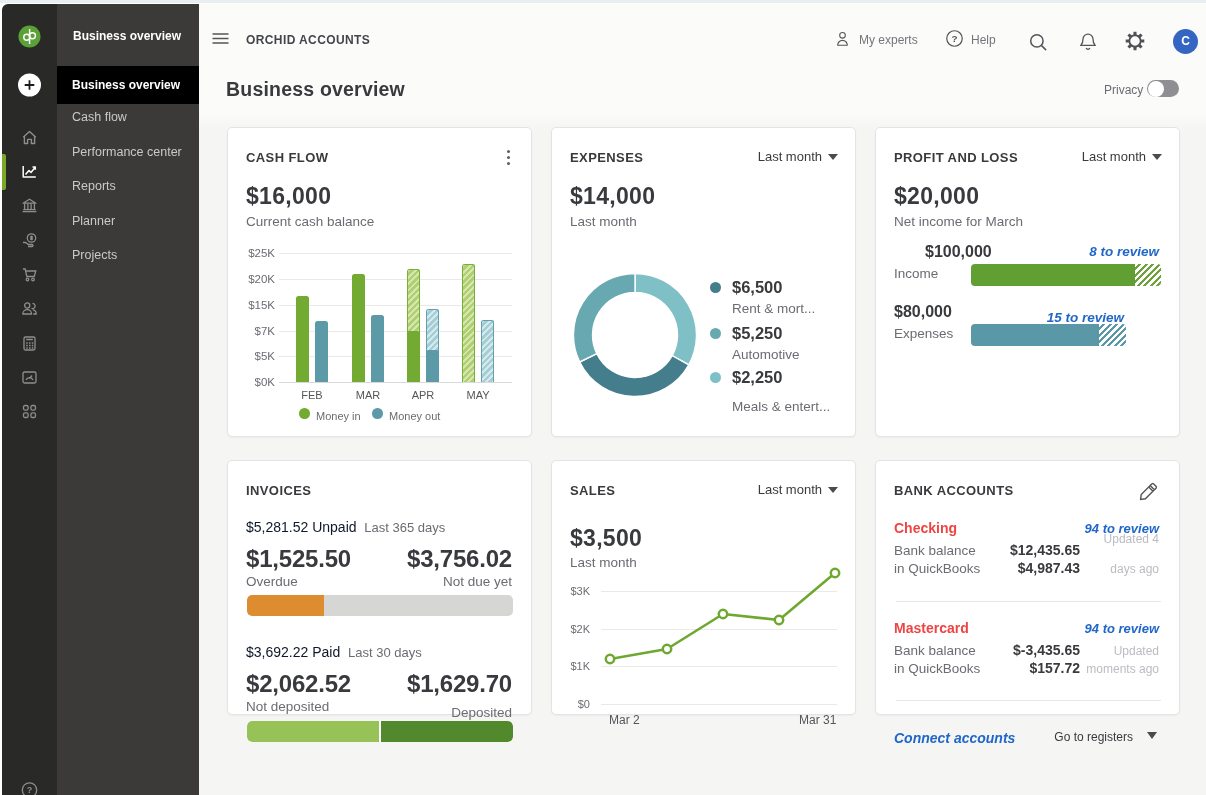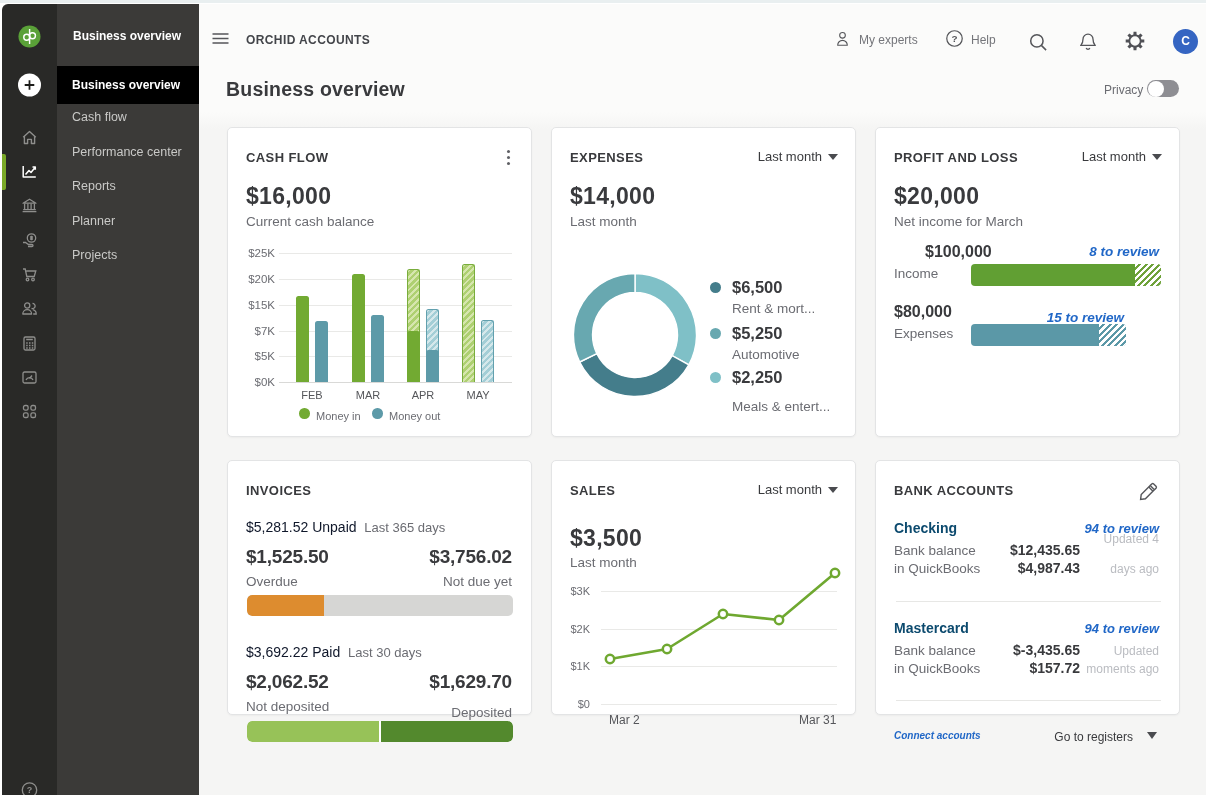--- a/index.html
+++ b/index.html
@@ -71,31 +71,31 @@
 
 .plbar { position:absolute; left:95px; height:22px; border-radius:4px; overflow:hidden; }
 .plnum { position:absolute; left:18px; font-size:16px; font-weight:bold; color:#393a3d; line-height:1; }
 .plreview { position:absolute; font-size:13.5px; line-height:1; }
 .pllab { position:absolute; left:18px; font-size:13.5px; color:#6b6c72; line-height:1; }
 .hslice-g { position:absolute; top:0; bottom:0; background:repeating-linear-gradient(135deg,#ffffff 0 2.6px,#6fa23a 2.6px 4.6px); }
 .hslice-t { position:absolute; top:0; bottom:0; background:repeating-linear-gradient(135deg,#ffffff 0 2.6px,#5b98a7 2.6px 4.6px); }
 
 
 .invline { position:absolute; left:18px; font-size:14px; line-height:1; color:#6b6c72; }
-.invnum { position:absolute; font-size:19px; font-weight:bold; color:#393a3d; line-height:1; letter-spacing:-0.2px; }
+.invnum { position:absolute; font-size:24px; font-weight:bold; color:#393a3d; line-height:1; letter-spacing:-0.2px; }
 .invlab { position:absolute; font-size:13.5px; color:#6b6c72; line-height:1; }
 .invbar { position:absolute; left:19px; width:266px; height:21px; border-radius:5px; overflow:hidden; background:#d6d6d4; }
 
 
 .sgl { position:absolute; left:49px; width:236px; height:1px; background:#e9e9e7; }
 .sylab { position:absolute; left:0; width:38px; text-align:right; font-size:11px; color:#6b6c72; line-height:1; }
 .sxlab { position:absolute; font-size:12px; color:#55565a; line-height:1; }
 
 
-.bkname { position:absolute; left:18px; font-size:14px; font-weight:bold; color:#0c4a6e; line-height:1;text-align:right; }
+.bkname { position:absolute; left:18px; font-size:14px; font-weight:bold; color:#ef4444; line-height:1;text-align:right; }
 .bkrev { position:absolute; right:20px; font-size:13px; line-height:1; }
 .bklab { position:absolute; left:18px; font-size:13.5px; color:#6b6c72; line-height:1; }
 .bkamt { position:absolute; font-size:14px; font-weight:bold; color:#393a3d; line-height:1; width:186px; left:18px; text-align:right; }
 .bkupd { position:absolute; right:20px; font-size:12px; color:#babcc1; line-height:1; text-align:right; }
 .bkdiv { position:absolute; left:20px; width:265px; height:1px; background:#e7e7e5; }
 </style>
 </head>
 <body>
 <div id="frame">
 <div id="topstrip"></div>
@@ -361,19 +361,19 @@
       <div class="bkdiv" style="top:140px;"></div>
       <div class="bkname" style="top:160px;">Mastercard</div>
       <div class="bkrev blue" style="top:161px;">94 to review</div>
       <div class="bklab" style="top:183px;">Bank balance</div>
       <div class="bkamt" style="top:182px;">$-3,435.65</div>
       <div class="bkupd" style="top:184px;">Updated</div>
       <div class="bklab" style="top:201px;">in QuickBooks</div>
       <div class="bkamt" style="top:200px;">$157.72</div>
       <div class="bkupd" style="top:202px;">moments ago</div>
       <div class="bkdiv" style="top:239px;"></div>
-      <div class="abs blue" style="top:270px;left:18px;font-size:10px;">Connect accounts</div>
+      <div class="abs blue" style="top:270px;left:18px;font-size:14px;">Connect accounts</div>
       <div class="abs" style="top:270px;right:46px;font-size:12px;color:#393a3d;">Go to registers</div>
       <div class="abs" style="top:271px;right:22px;width:0;height:0;border-left:5.5px solid transparent;border-right:5.5px solid transparent;border-top:7px solid #4a4b4f;"></div>
     </div>
   </div>
 </div>
 </div>
 
 </body></html>

